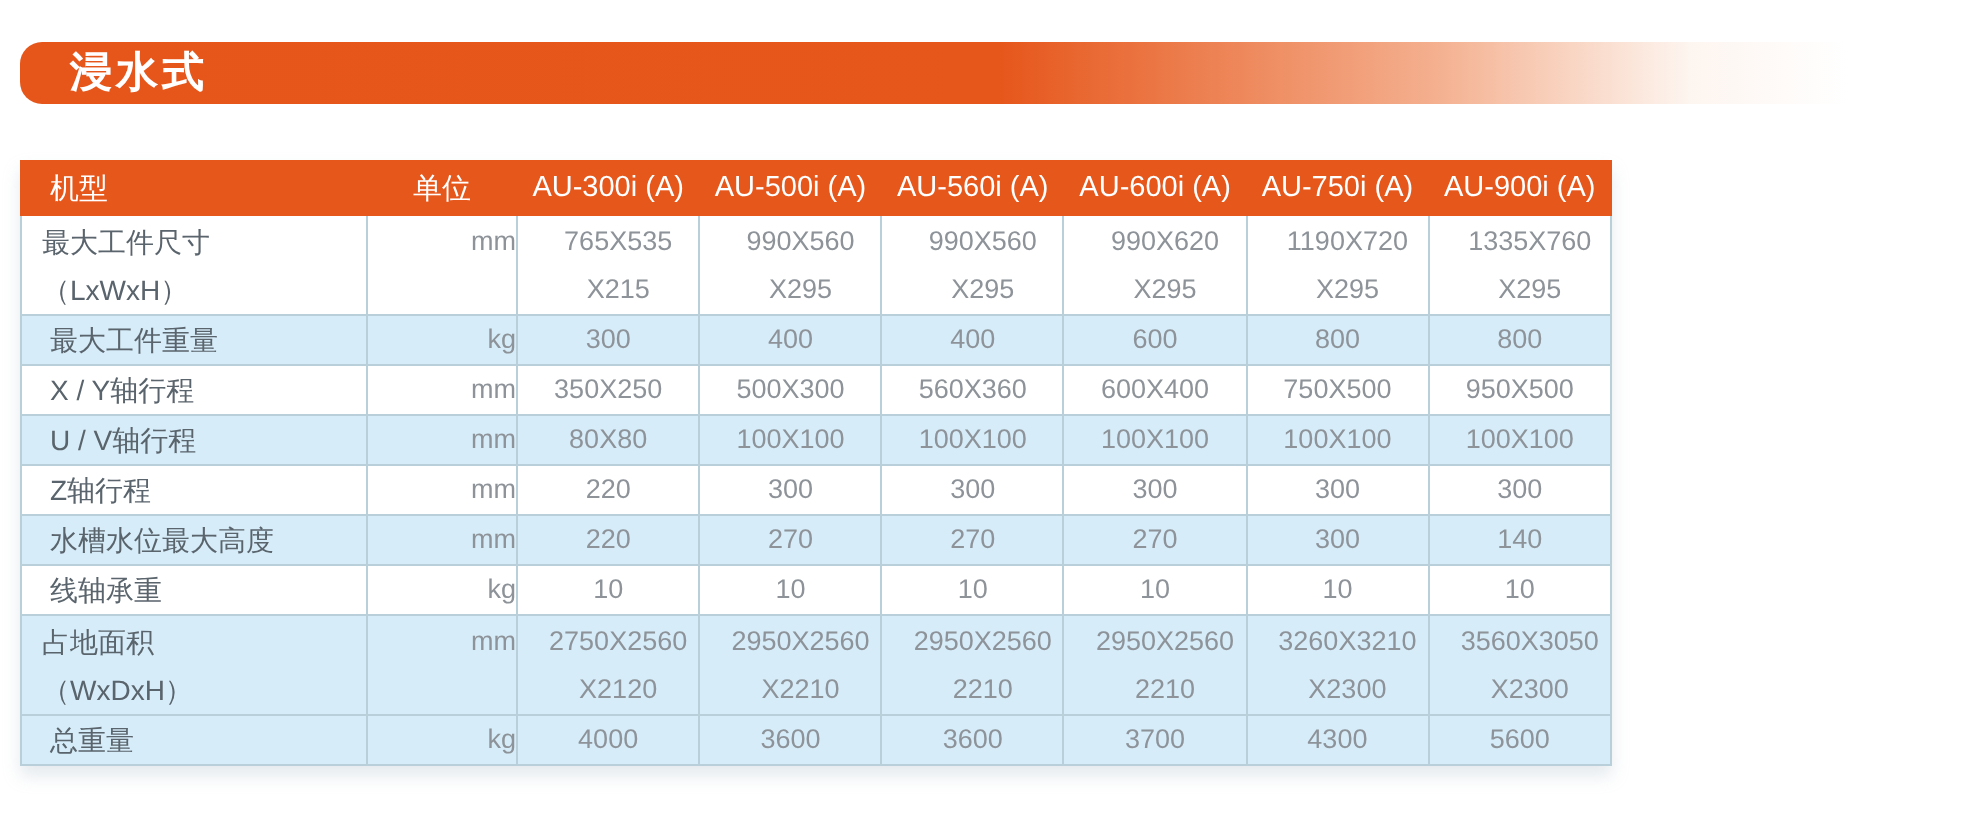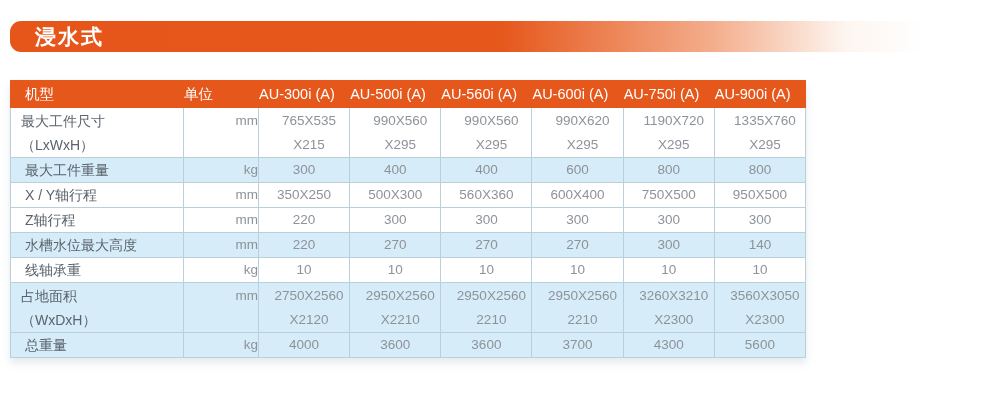--- a/index.html
+++ b/index.html
@@ -41,21 +41,21 @@
     font-weight:normal;
     vertical-align:middle;
   }
   table.spec thead th {
     background:#E6571C;
     border:1px solid #E6571C;
     border-left:1px solid rgba(255,255,255,0.45);
     color:#ffffff;
     font-size:14.5px;
     height:27px;
-    text-align:left;
+    text-align:center;
   }
   table.spec thead th:first-child {
     text-align:left;
     padding-left:14px;
     border-left:1px solid #E6571C;
   }
   tbody tr { background:#ffffff; }
   tbody tr.shaded { background:#D6ECF8; }
   tbody tr td { height:25px; }
   tbody tr.tall td { height:50px;padding-left:10px; }
@@ -186,20 +186,46 @@
           <td class="value-cell">
             <div class="line">600X400</div>
           </td>
           <td class="value-cell">
             <div class="line">750X500</div>
           </td>
           <td class="value-cell">
             <div class="line">950X500</div>
           </td>
         </tr>
+        <tr class="shaded">
+          <td class="label-cell">
+            <div class="line">U / V轴行程</div>
+          </td>
+          <td class="unit-cell">
+            <div class="line">mm</div>
+          </td>
+          <td class="value-cell">
+            <div class="line">80X80</div>
+          </td>
+          <td class="value-cell">
+            <div class="line">100X100</div>
+          </td>
+          <td class="value-cell">
+            <div class="line">100X100</div>
+          </td>
+          <td class="value-cell">
+            <div class="line">100X100</div>
+          </td>
+          <td class="value-cell">
+            <div class="line">100X100</div>
+          </td>
+          <td class="value-cell">
+            <div class="line">100X100</div>
+          </td>
+        </tr>
         <tr>
           <td class="label-cell">
             <div class="line">Z轴行程</div>
           </td>
           <td class="unit-cell">
             <div class="line">mm</div>
           </td>
           <td class="value-cell">
             <div class="line">220</div>
           </td>

